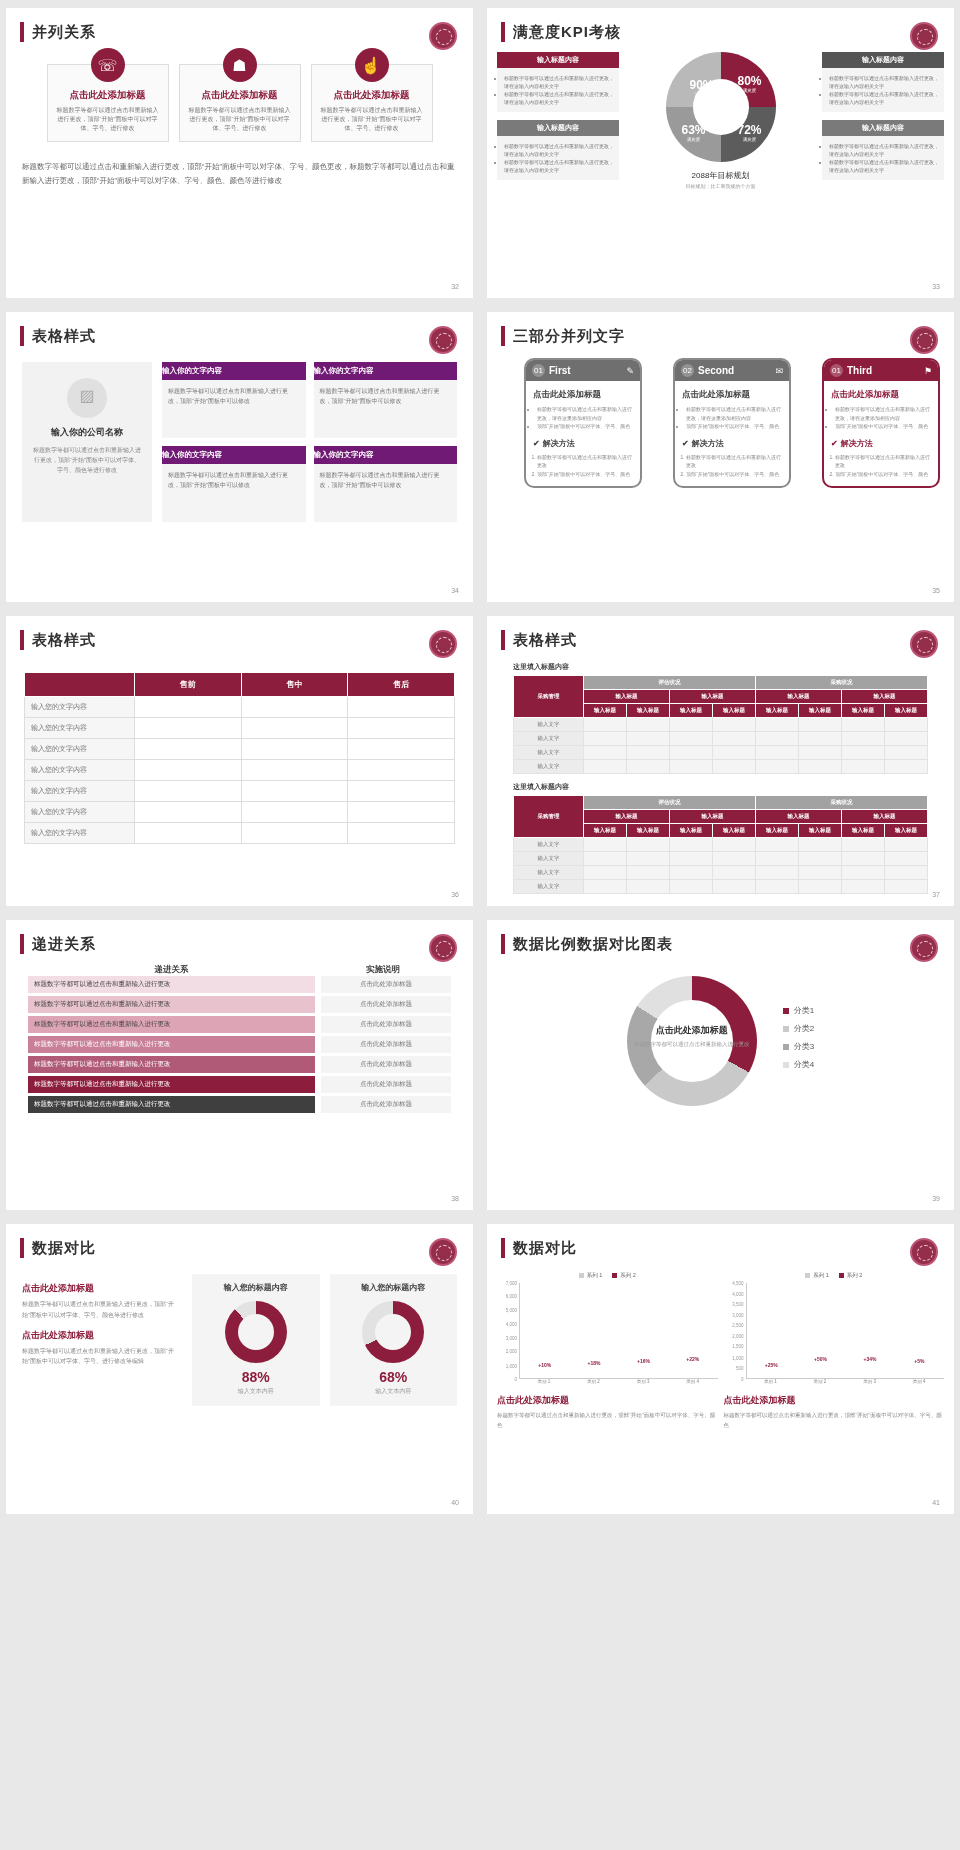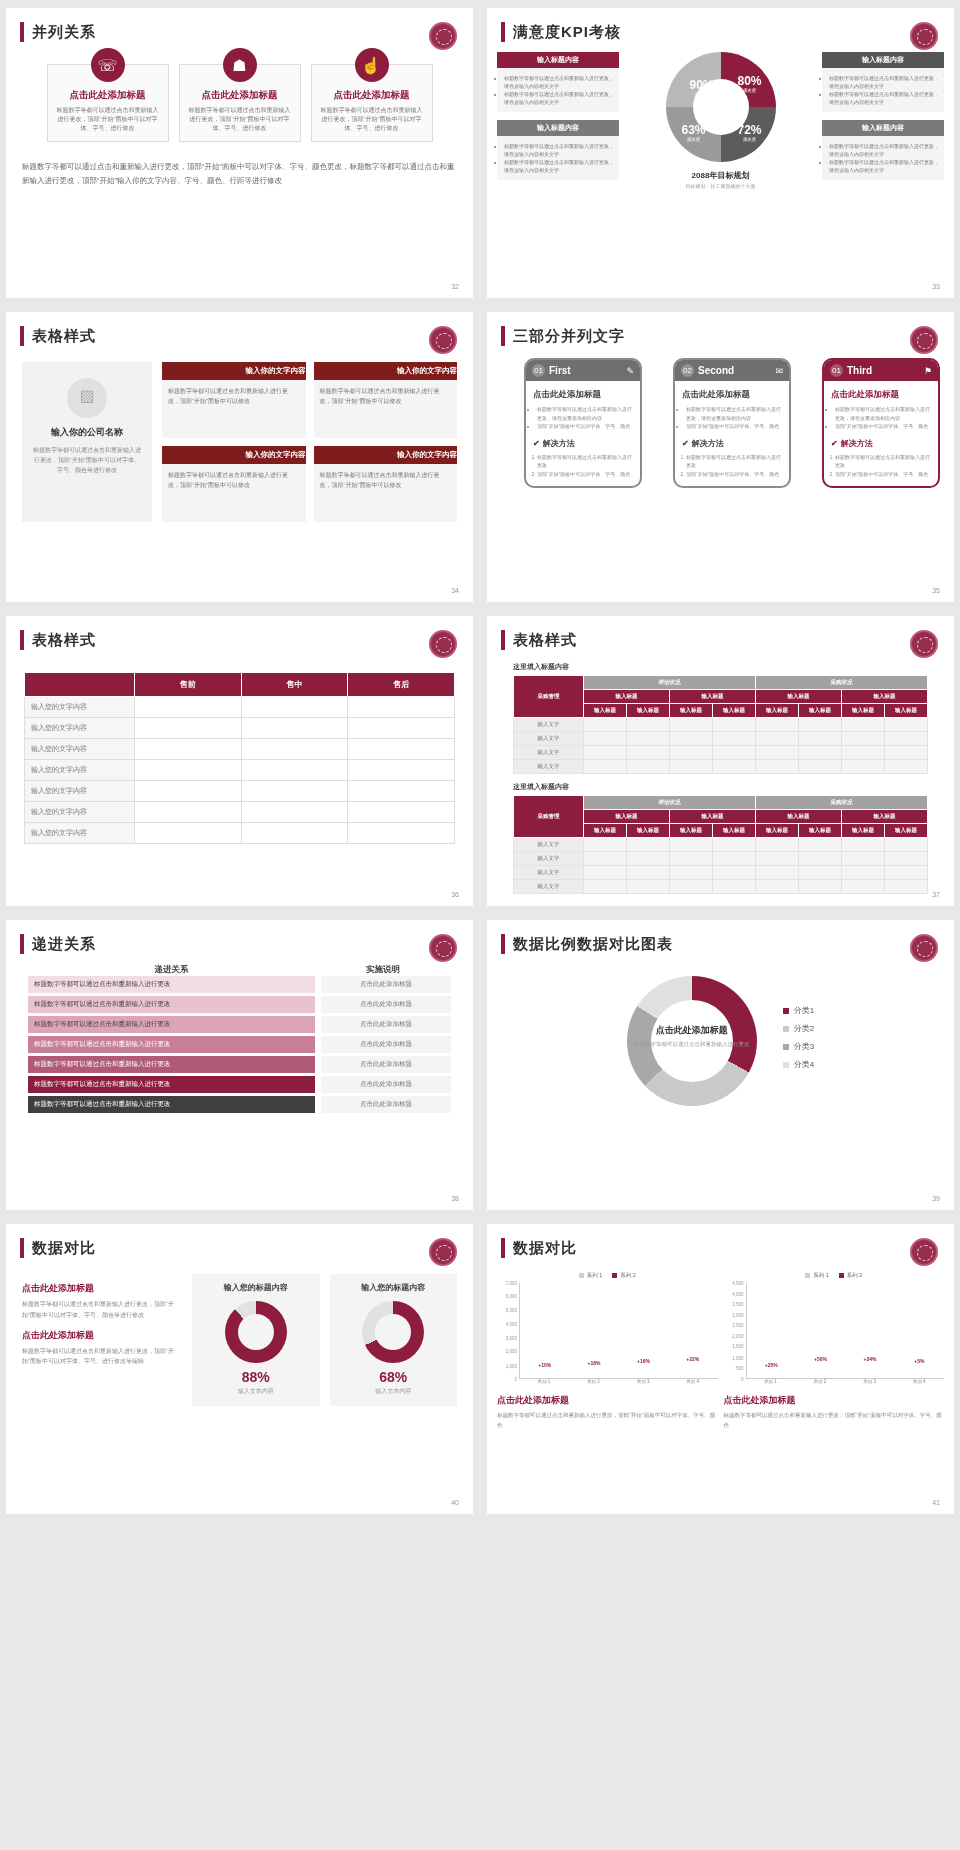--- a/index.html
+++ b/index.html
@@ -98,41 +98,41 @@
     width: 110px; height: 110px; border-radius: 50%; margin: 0 auto;
     background: conic-gradient(#8d1d3c 0 25%, #5c5c5c 25% 50%, #9a9a9a 50% 75%, #b9b9b9 75% 100%);
     position: relative;
   }
   .s33-donut::after {
     content: ""; position: absolute; left: 27px; top: 27px;
     width: 56px; height: 56px; border-radius: 50%; background: #fff;
   }
   .s33-pct { position: absolute; font-size: 12px; font-weight: bold; color: #fff; }
   .s33-pct small { display: block; font-size: 4.5px; font-weight: normal; }
-  .s33-cap { margin-top: 8px; font-size: 8px; font-weight: bold; color: #333; }
+  .s33-cap { margin-top: 8px; font-size: 8px; font-weight: normal; color: #333; }
   .s33-cap2 { font-size: 5px; color: #999; margin-top: 2px; }
   
   .s34-wrap { display: flex; margin-top: 16px; padding: 0 16px; gap: 10px; }
   .s34-left {
     width: 130px; background: #f2f2f2; text-align: center; padding: 12px 10px;
   }
   .s34-ph {
     width: 40px; height: 40px; border-radius: 50%; background: #e0e0e0;
     margin: 4px auto 8px; position: relative;
   }
   .s34-ph::before {
     content: "▨"; position: absolute; left: 0; right: 0; top: 8px;
     font-size: 16px; color: #aaa;
   }
   .s34-left h4 { margin: 4px 0 6px; font-size: 9px; color: #333; }
   .s34-left p { margin: 0; font-size: 6px; color: #888; line-height: 1.7; }
   .s34-right { flex: 1; display: grid; grid-template-columns: 1fr 1fr; gap: 8px; }
   .s34-cell { }
-  .s34-cell .h { background: #7f1d1d; color: #fff; font-size: 7.5px; font-weight: bold;
-    text-align: right; padding: 4px 0; }
+  .s34-cell .h { background: #701a75; color: #fff; font-size: 7.5px; font-weight: bold;
+    text-align: left; padding: 4px 0; }
   .s34-cell .b { background: #f4f4f4; font-size: 6px; color: #777; padding: 6px;
     line-height: 1.7; height: 58px; }
   
   .s35-wrap { display: flex; gap: 8px; padding: 0 14px; margin-top: 12px; }
   .s35-card { flex: 1; border: 2px solid #8a8a8a; border-radius: 10px; overflow: hidden; background: #fff; margin-left: 23px; }
   .s35-card.active { border-color: #8d1d3c; }
   .s35-top { background: #6f6f6f; color: #fff; display: flex; align-items: center;
     padding: 4px 6px; }
   .s35-card.active .s35-top { background: #8d1d3c; }
   .s35-num { font-size: 8px; background: rgba(255,255,255,.25); border-radius: 50%;
@@ -246,21 +246,21 @@
         <p>标题数字等都可以通过点击和重新输入进行更改，顶部“开始”面板中可以对字体、字号、进行修改</p>
       </div>
       <div class="s32-card">
         <div class="s32-circle">
             <span>☝</span>
           </div>
         <h4>点击此处添加标题</h4>
         <p>标题数字等都可以通过点击和重新输入进行更改，顶部“开始”面板中可以对字体、字号、进行修改</p>
       </div>
     </div>
-    <div class="s32-foot">标题数字等都可以通过点击和重新输入进行更改，顶部“开始”面板中可以对字体、字号、颜色更改，标题数字等都可以通过点击和重新输入进行更改，顶部“开始”输入你的文字内容、字号、颜色、行距等进行修改</div>
+    <div class="s32-foot">标题数字等都可以通过点击和重新输入进行更改，顶部“开始”面板中可以对字体、字号、颜色更改，标题数字等都可以通过点击和重新输入进行更改，顶部“开始”面板中可以对字体、字号、颜色、颜色等进行修改</div>
     <div class="pagenum">32</div>
   </div>
 
   <div class="slide">
     <div class="slide-title-row">
       <span class="title-bar"></span>
       <span class="slide-title">满意度KPI考核</span>
     </div>
     <div class="seal"></div>
     <div class="s33-wrap">

